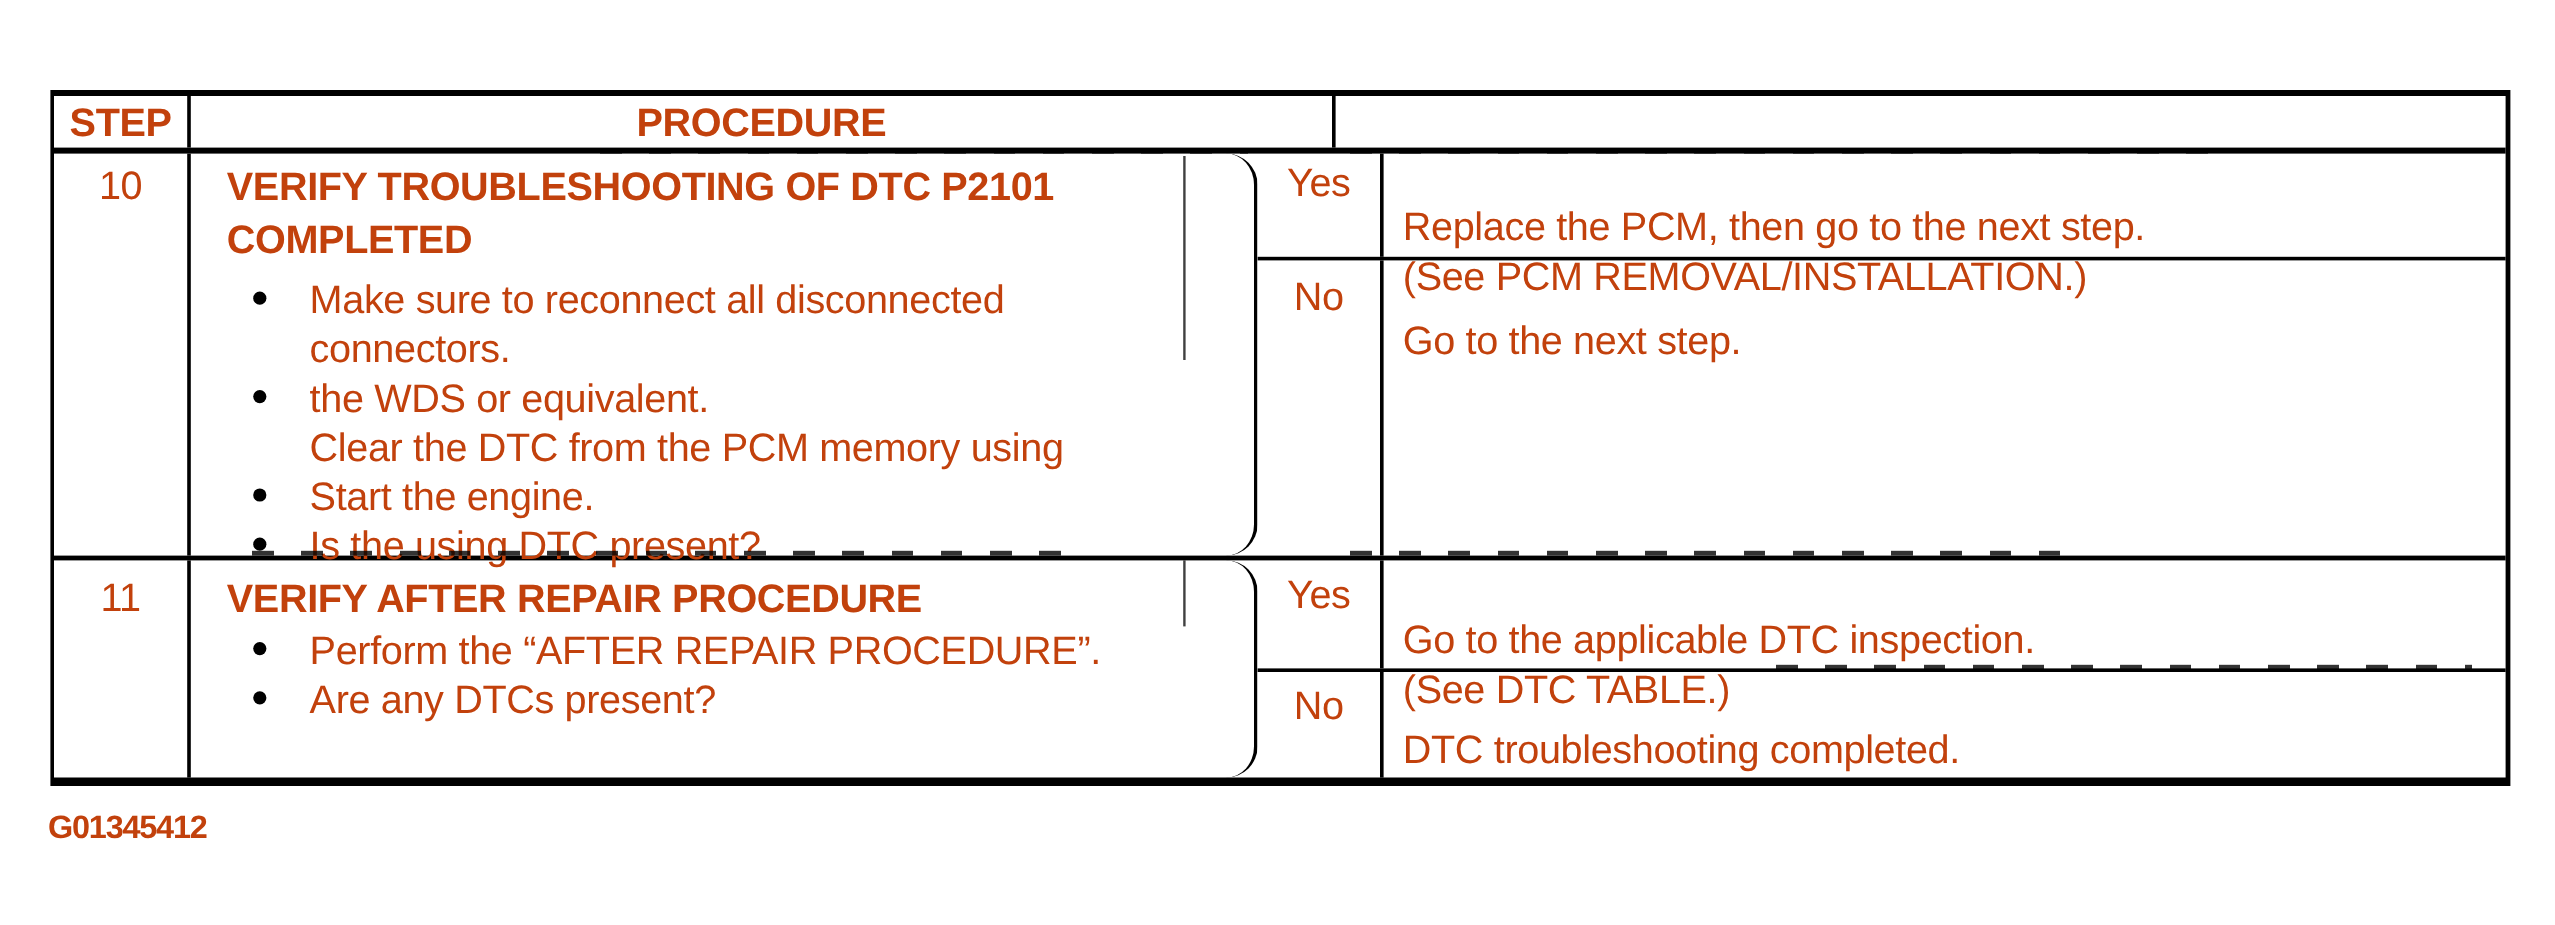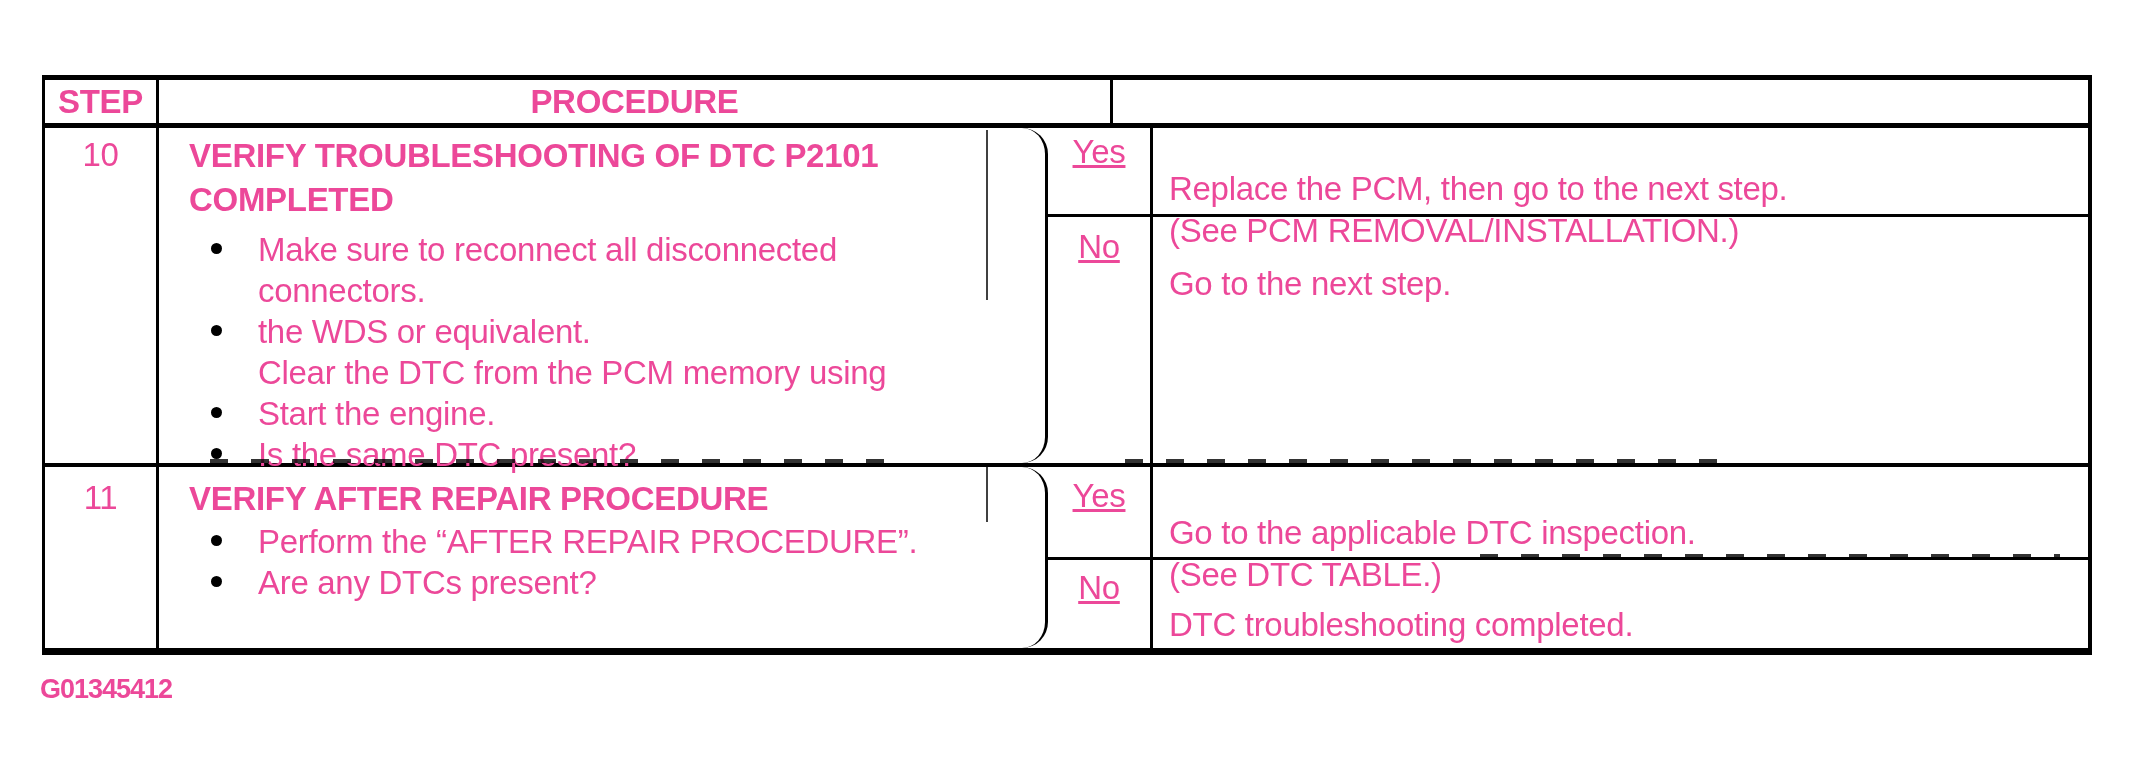--- a/index.html
+++ b/index.html
@@ -1,21 +1,21 @@
 <!DOCTYPE html>
 <html><head>
 <meta charset="utf-8">
 <style>
   html, body { margin: 0; padding: 0; background: #ffffff; }
   .page {
     position: relative;
     width: 2129px;
     height: 771px;
     background: #ffffff;
-    color: #ec4899;
+    color: #c2410c;
     font-family: "Liberation Sans", sans-serif;
     letter-spacing: -0.3px;
     overflow: hidden;
   }
   * { box-sizing: border-box; }
 
   
   .ts-table {
     position: absolute;
     left: 42px; top: 75px;
@@ -84,21 +84,20 @@
   .srow-yes { flex: none; border-bottom: 3px solid #000; }
   .row-10 .srow-yes { height: 89px; }
   .row-11 .srow-yes { height: 93px; }
   .srow-no { flex: 1; }
 
   .c-yn {
     width: 105px;
     border-right: 3px solid #000;
     text-align: center;
     font-size: 33px;
-    text-decoration: underline;
   }
   .c-act {
     flex: 1;
     padding: 0 14px 0 16px;
     font-size: 33px;
     line-height: 42px;
     margin-top: 35px;
   }
   .row-10 .srow-yes .c-yn,  .row-10 .srow-yes .c-act { padding-top: 5px; }
   .row-10 .srow-no  .c-yn,  .row-10 .srow-no  .c-act { padding-top: 11px; }
@@ -174,21 +173,21 @@
               </span>
             <span class="blines">
               <div>Start the engine.</div>
             </span>
           </div>
           <div class="bullet">
             <span class="bmark">
                 <i></i>
               </span>
             <span class="blines">
-              <div>Is the same DTC present?</div>
+              <div>Is the using DTC present?</div>
             </span>
           </div>
         </div>
       </div>
       <div class="rsec">
         <div class="srow srow-yes">
           <div class="c-yn">
             <span>Yes</span>
           </div>
           <div class="c-act">

